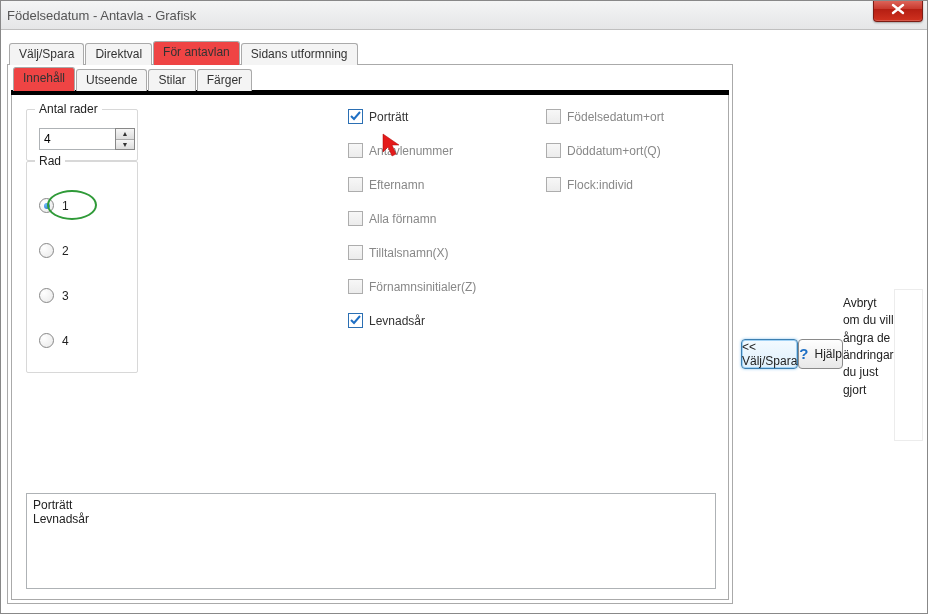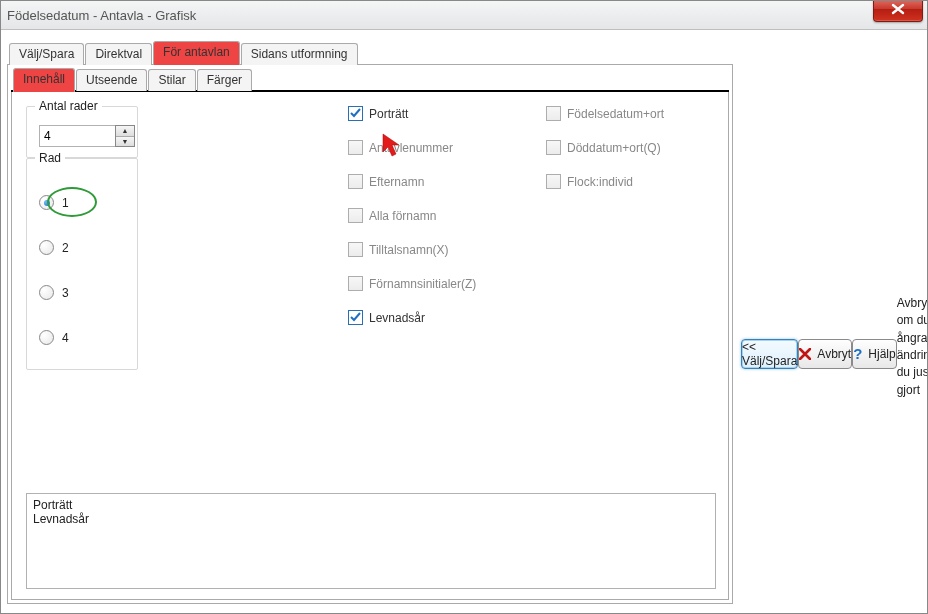--- a/index.html
+++ b/index.html
@@ -103,24 +103,24 @@
     z-index: 2;
   }
   .tabstrip + .tabpage {
     border: 1px solid #aaa;
     border-top: none;
     background: #fff;
   }
   
   .inner-tabstrip {
     display: flex;
-    align-items: center;
+    align-items: flex-end;
     height: 22px;
     padding-left: 2px;
-    border-bottom: 2px solid #000000;
+    border-bottom: 5px solid #000000;
     margin: 3px 3px 0 3px;
   }
   .inner-tabpage {
     border: 1px solid #aaa;
     border-top: none;
     margin: 0 3px 3px 3px;
     padding: 14px 12px 10px 14px;
     flex: 1;
     display: flex;
     flex-direction: column;
@@ -437,26 +437,20 @@
 Levnadsår</div>
         </div>
       </div>
     </div>
 
     <div class="right-col">
       <div class="side-btn focused">
         <span>&lt;&lt; Välj/Spara</span>
       </div>
       <div class="side-btn">
-        <svg width="12" height="12" viewBox="0 0 12 12">
-          <path d="M1 1 L11 11 M11 1 L1 11" stroke="#c01515" stroke-width="2.6" stroke-linecap="round"></path>
-        </svg>
-        <span>Avbryt</span>
-      </div>
-      <div class="side-btn">
         <span style="color:#1e6fc4;font-weight:bold;font-size:15px;line-height:12px;">?</span>
         <span style="">Hjälp</span>
       </div>
       <div class="side-note">Avbryt om du vill ångra de ändringar du just gjort</div>
       <div class="preview-box"></div>
     </div>
   </div>
 
   <svg class="cursor-arrow" width="22" height="26" viewBox="0 0 22 26">
     <path d="M2 1 L2 19 L7 14 L11 23 L15 21 L11 12 L18 12 Z" fill="#e41b1b" stroke="#a00" stroke-width="0.5"></path>

